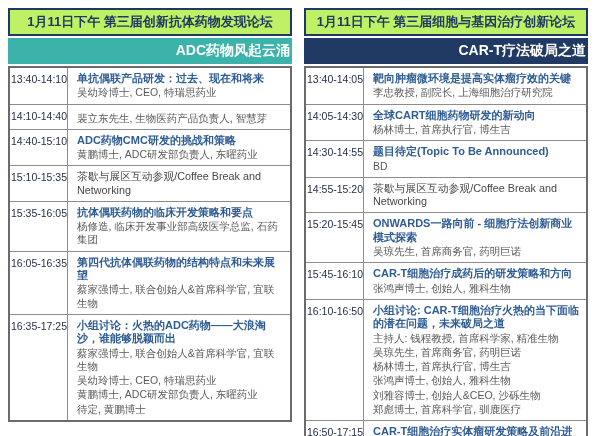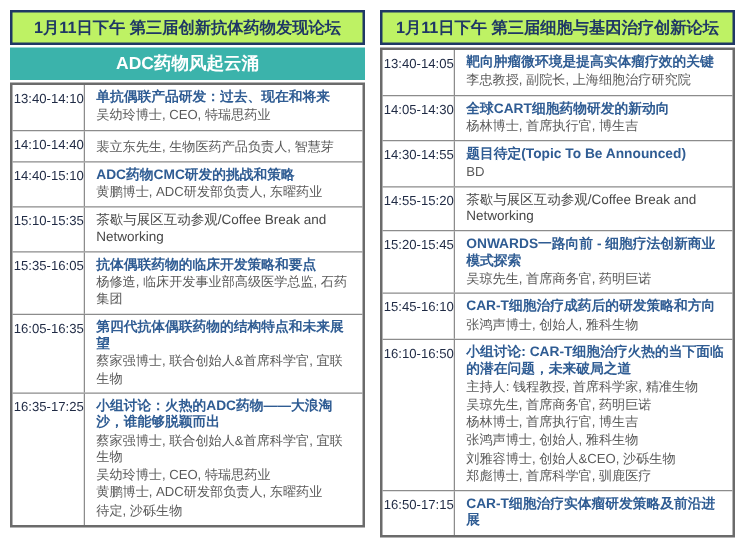--- a/index.html
+++ b/index.html
@@ -11,21 +11,21 @@
     -webkit-font-smoothing:antialiased;
   }
   .panel{width:284px;flex:0 0 284px;}
   .hdr{
     border:2px solid #1f3864;color:#1f3864;background:#bef264;
     font-size:13px;font-weight:bold;text-align:center;
     padding:3px 1px;white-space:nowrap;letter-spacing:0;
   }
   .band{
     margin-top:2px;color:#ffffff;font-size:14px;font-weight:bold;
-    text-align:center;padding:4px 2px;
+    text-align:right;padding:4px 2px;
   }
   .tbl{
     margin-top:2px;border:2px solid #6b6b6b;background:#ffffff;
     display:flex;flex-direction:column;
   }
   .row{display:flex;border-top:1px solid #8c8c8c;}
   .row:first-child{border-top:none;}
   .time{
     flex:0 0 58px;width:58px;border-right:1px solid #8c8c8c;
     font-size:10.5px;color:#1f2a44;text-align:right;
@@ -95,28 +95,29 @@
         </div>
   </div>
 
   <div class="row">
     <div class="time">16:35-17:25</div>
     <div class="content">
       <div class="title">小组讨论：火热的ADC药物——大浪淘沙，谁能够脱颖而出</div>
     <div class="speaker">蔡家强博士, 联合创始人&amp;首席科学官, 宜联生物</div>
           <div class="speaker">吴幼玲博士, CEO, 特瑞思药业</div>
           <div class="speaker">黄鹏博士, ADC研发部负责人, 东曜药业</div>
-          <div class="speaker">待定, 沙砾生物</div>
+          <div class="speaker">待定, 黄鹏博士</div>
         </div>
   </div>
 </div>
 </div>
 
 <div class="panel" data-forum="right">
   <div class="hdr">1月11日下午  第三届细胞与基因治疗创新论坛</div>
+  <div class="band" style="background: rgb(33, 58, 100);">CAR-T疗法破局之道</div>
   <div class="tbl">
   <div class="row">
     <div class="time">13:40-14:05</div>
     <div class="content">
       <div class="title">靶向肿瘤微环境是提高实体瘤疗效的关键</div>
     <div class="speaker">李忠教授, 副院长, 上海细胞治疗研究院</div>
         </div>
   </div>
 
   <div class="row">

